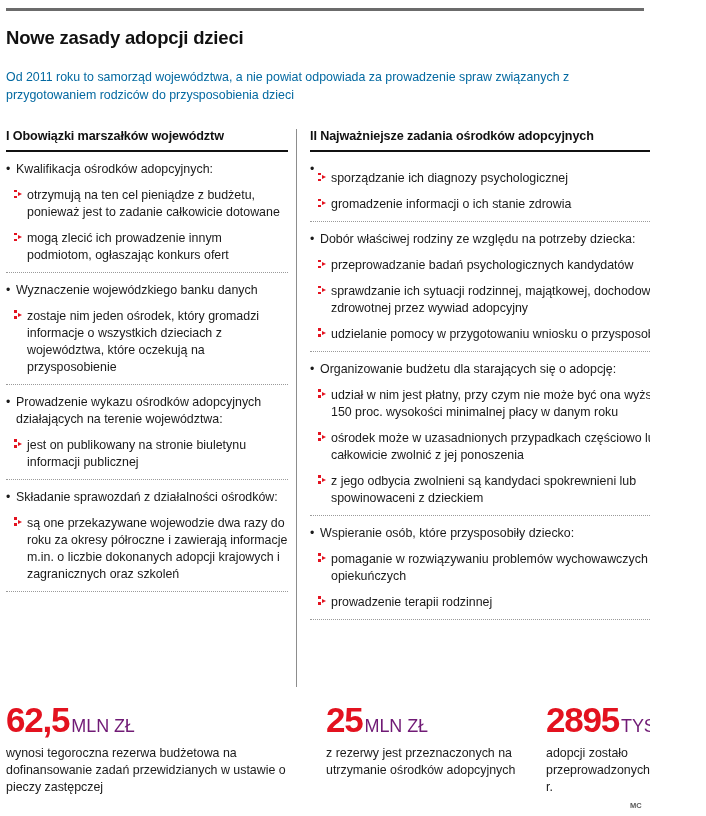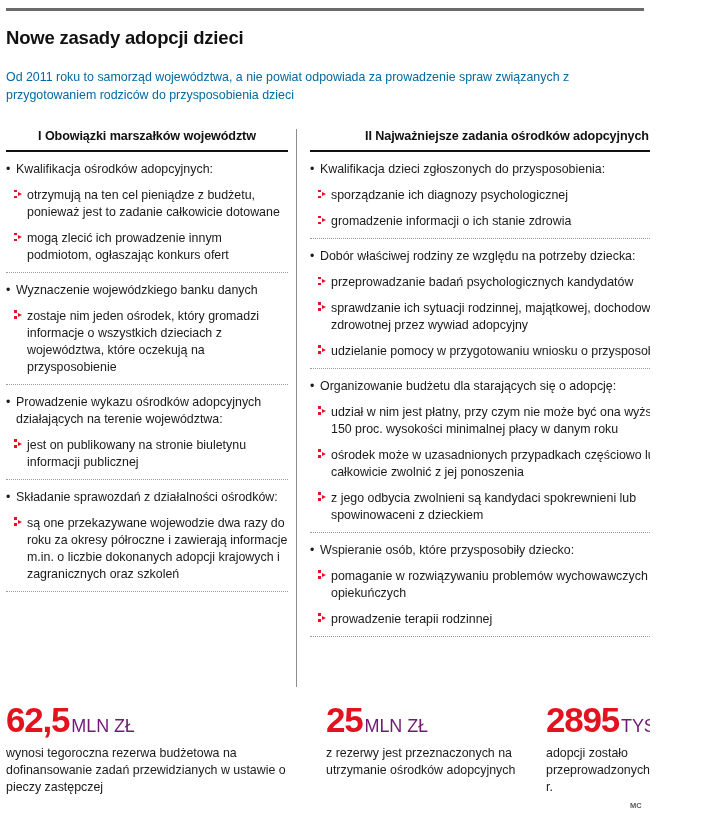--- a/index.html
+++ b/index.html
@@ -66,21 +66,20 @@
     background: #8d8d8d;
   }
 
   .col-head {
     font-size: 12.6px;
     font-weight: bold;
     letter-spacing: -0.1px;
     color: #111;
     white-space: nowrap;
     margin: 0;
-    text-align: center;
   }
   .col-head-rule {
     height: 2.5px;
     background: #111;
     margin-top: 7px;
   }
 
   
   .group {
     padding-top: 9px;
@@ -242,21 +241,21 @@
         </div>
     </div>
 
     <div class="col-gap"></div>
 
     <div class="col-right">
       <div class="col-head">II Najważniejsze zadania ośrodków adopcyjnych</div>
       <div class="col-head-rule"></div>
       <div id="right-groups">
           <div class="group">
-            <div class="bullet"><span class="dot">•</span><span>Kwalifikacja dzieci zgłoszonych do przysposobienia:</span></div>
+            <div class="bullet"><span class="dot">•</span></div>
             <div class="sub"><span class="marker">
                 <i class="d1"></i>
                 <i class="d2"></i>
                 <i class="tri"></i>
               </span><span>sporządzanie ich diagnozy psychologicznej</span></div>
             <div class="sub"><span class="marker">
                 <i class="d1"></i>
                 <i class="d2"></i>
                 <i class="tri"></i>
               </span><span>gromadzenie informacji o ich stanie zdrowia</span></div>

